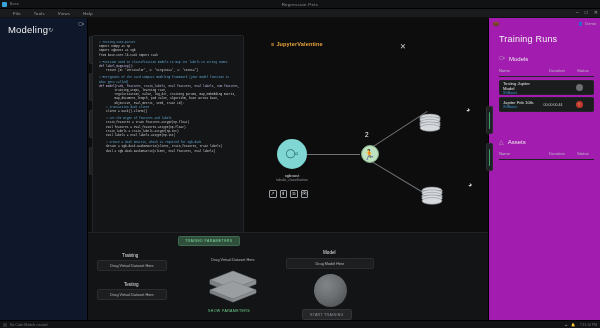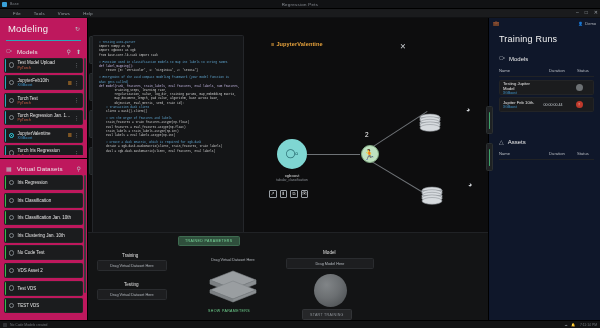--- a/index.html
+++ b/index.html
@@ -32,22 +32,22 @@
   }
   .menubar { display: flex; gap: 13px; padding-left: 13px; height: 9px; align-items: center; }
   .menu-item { font-size: 4.2px; color: #9aa0a6; letter-spacing: .25px; cursor: default; }
 
   .win-ctrls { position: absolute; right: 2px; top: 10px; display: flex; gap: 6px; align-items: center; }
   .wc { font-size: 5px; color: #9aa0a6; line-height: 1; }
 
   
   .sidebar {
     position: absolute; top: 18px; left: 0; width: 88px; height: 302px;
-    background: #be185d; border-right: 1px solid #000;
-    display: flex; flex-direction: column;
+    background: #0f172a; border-right: 1px solid #000;
+    display: flex; flex-direction: row;
   }
   .app-title-row {
     height: 22px; display: flex; align-items: center; justify-content: space-between;
     padding: 0 7px 0 8px;
   }
   .app-title { font-size: 9.5px; color: #f2f2f2; font-weight: 400; letter-spacing: .2px; }
   .refresh-icon { font-size: 6px; color: #b9bec4; }
   .teal-rule { height: 1.3px; background: #2aa6b8; margin: 0 6px 4px 6px; }
 
   .panel-head {
@@ -168,21 +168,21 @@
     padding: 2.5px 7px; border-radius: 1.5px;
     background: #262729; color: #8f9499; border: .5px solid #323437;
   }
   .btn-show {
     position: absolute; font-size: 3.6px; letter-spacing: .35px; color: #6fd18e;
   }
 
   
   .rightpanel {
     position: absolute; top: 18px; left: 488px; width: 112px; height: 302px;
-    background: #0f172a; border-left: 1px solid #000;
+    background: #a21caf; border-left: 1px solid #000;
   }
   .rp-topbar { height: 10px; display: flex; align-items: center; justify-content: space-between; padding: 0 4px; }
   .rp-user { font-size: 4px; color: #b4b9bf; display: flex; align-items: center; gap: 2px; }
   .rp-title { font-size: 9px; color: #f2f2f2; padding: 6px 0 0 10px; letter-spacing: .2px; }
   .rp-section { margin-top: 11px; }
   .rp-sec-head { display: flex; align-items: center; gap: 4px; padding-left: 10px; }
   .rp-sec-title { font-size: 6px; color: #e9e9e9; }
   .rp-table { margin: 6px 6px 0 10px; }
   .rp-thead, .rp-row {
     display: grid; grid-template-columns: 1fr 30px 22px; align-items: center;

